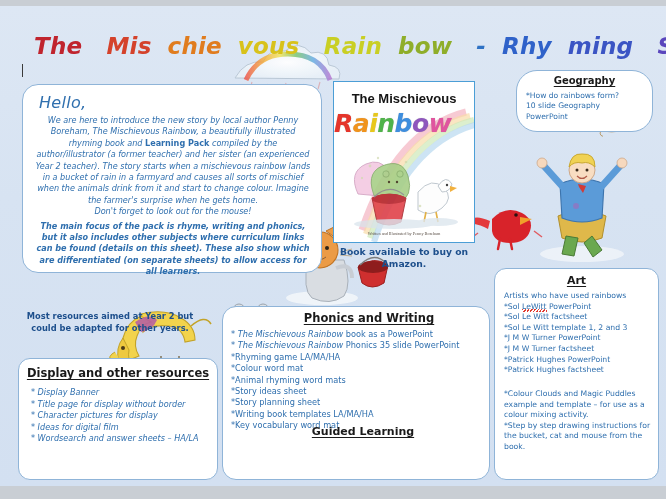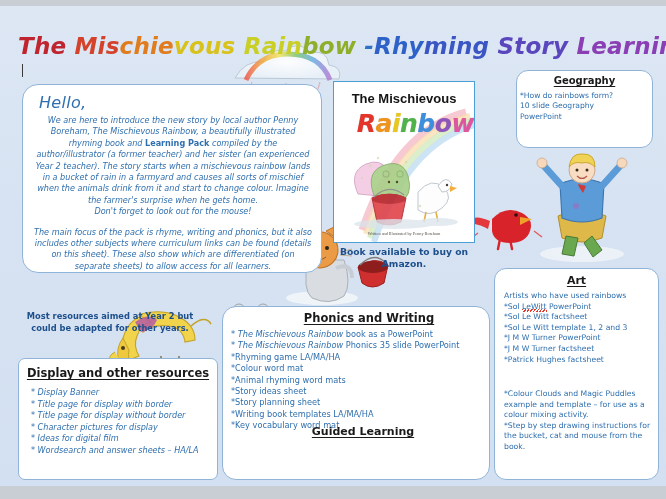--- a/index.html
+++ b/index.html
@@ -16,59 +16,59 @@
   .topbar{position:absolute;left:0;top:0;width:666px;height:6px;background:#c9ced4;}
   .botbar{position:absolute;left:0;top:486px;width:666px;height:13px;background:#c9ced4;}
 
   
   .title{
     position:absolute;left:18px;top:27px;width:640px;height:30px;
     font-family:"DejaVu Sans", sans-serif;
     font-size:23px;font-weight:bold;font-style:italic;
     white-space:nowrap;letter-spacing:.2px;
   }
-  .title span{display:inline;}
+  .title span{display:inline;margin-left:16px;}
   .cursor{
     position:absolute;left:22px;top:58px;width:1px;height:13px;background:#3a3a3a;
   }
 
   
   .box{
     position:absolute;background:#ffffff;
     border:1.4px solid #8fb4d8;border-radius:13px;
     box-sizing:border-box;
   }
   .bx-hello{left:22px;top:78px;width:300px;height:189px;border-radius:16px;}
-  .bx-geo{left:516px;top:64px;width:137px;height:78px;border-radius:12px;}
+  .bx-geo{left:516px;top:64px;width:137px;height:62px;border-radius:21px;}
   .bx-art{left:494px;top:262px;width:165px;height:212px;border-radius:12px;}
-  .bx-display{left:18px;top:352px;width:200px;height:122px;border-radius:7px;}
+  .bx-display{left:18px;top:352px;width:200px;height:122px;border-radius:12px;}
   .bx-phonics{left:222px;top:300px;width:268px;height:174px;border-radius:14px;}
 
   .hd{
     text-align:center;font-weight:bold;color:#1a1a1a;
     font-family:"DejaVu Sans", sans-serif;
   }
   .hd u{text-decoration:underline;text-underline-offset:2px;}
 
   
   .hello-word{
     position:absolute;left:16px;top:8px;font-size:16px;font-style:italic;
     color:#2f6fae;font-weight:normal;letter-spacing:.3px;
   }
   .hello-body{
     position:absolute;left:11px;top:30px;width:278px;
     font-size:8.1px;line-height:11.4px;color:#2f6fae;font-style:italic;
     text-align:center;
   }
   .hello-body b{font-style:normal;font-weight:bold;}
-  .hello-body .p2{margin-top:9px;display:block;}
+  .hello-body .p2{margin-top:3px;display:block;font-weight:bold;}
 
   
   .geo-h{position:absolute;left:0;top:4px;width:100%;font-size:10px;}
-  .geo-b{position:absolute;left:3px;top:20px;width:124px;font-size:7.6px;
+  .geo-b{position:absolute;left:9px;top:20px;width:124px;font-size:7.6px;
          line-height:10.4px;color:#2f6fae;}
 
   
   .art-h{position:absolute;left:0;top:5px;width:100%;font-size:11px;}
   .art-b{position:absolute;left:9px;top:22px;width:150px;font-size:7.7px;
          line-height:10.6px;color:#2f6fae;}
   .art-b2{position:absolute;left:9px;top:120px;width:152px;font-size:7.7px;
           line-height:10.6px;color:#2f6fae;}
   .sp{ background-image:repeating-linear-gradient(125deg,#e03a2f 0 1.2px,transparent 1.2px 2.6px);
        background-position:0 100%;background-size:100% 3px;background-repeat:repeat-x;
@@ -97,21 +97,21 @@
   
   .cover{
     position:absolute;left:333px;top:75px;width:142px;height:162px;
     background:#ffffff;border:1.6px solid #4b9ed6;box-sizing:border-box;overflow:hidden;
   }
   .cv-t1{
     position:absolute;left:0;top:9px;width:100%;text-align:center;
     font-size:13px;font-weight:bold;color:#141414;font-family:"Liberation Sans", sans-serif;
   }
   .cv-t2{
-    position:absolute;left:0;top:27px;width:100%;text-align:right;
+    position:absolute;left:0;top:27px;width:100%;text-align:left;
     font-size:25px;font-weight:bold;font-style:italic;
     font-family:"DejaVu Sans", sans-serif;letter-spacing:-.5px;
   }
   .cv-credit{
     position:absolute;left:0;bottom:6px;width:100%;text-align:center;
     font-size:4.3px;color:#5c5149;font-family:"Liberation Serif", serif;
   }
   .amazon{
     position:absolute;left:333px;top:240px;width:142px;text-align:center;
     font-size:9.2px;line-height:12px;font-weight:bold;color:#1d4f8c;
@@ -339,35 +339,35 @@
 
   <div class="box bx-art">
     <div class="hd art-h"><u>Art</u></div>
     <div class="art-b" id="artlist">
         <div>Artists who have used rainbows</div>
         <div>*Sol <span class="sp">LeWitt</span> PowerPoint</div>
         <div>*Sol Le Witt factsheet</div>
         <div>*Sol Le Witt template 1, 2 and 3</div>
         <div>*J M W Turner PowerPoint</div>
         <div>*J M W Turner factsheet</div>
+        <div>*Patrick Hughes PowerPoint</div>
         <div>*Patrick Hughes factsheet</div>
       </div>
     <div class="art-b2" id="artextra">
         <div>*Colour Clouds and Magic Puddles example and template – for use as a colour mixing activity.</div>
         <div>*Step by step drawing instructions for the bucket, cat and mouse from the book.</div>
       </div>
   </div>
 
   <div class="note">Most resources aimed at Year 2 but could be adapted for other years.</div>
 
   <div class="box bx-display">
     <div class="hd disp-h"><u>Display and other resources</u></div>
     <div class="disp-b" id="displist">
         <div>* Display Banner</div>
-        <div>* Title page for display with border</div>
         <div>* Title page for display without border</div>
         <div>* Character pictures for display</div>
         <div>* Ideas for digital film</div>
         <div>* Wordsearch and answer sheets – HA/LA</div>
       </div>
   </div>
 
   <div class="box bx-phonics">
     <div class="hd ph-h"><u>Phonics and Writing</u></div>
     <div class="ph-b" id="phlist">

